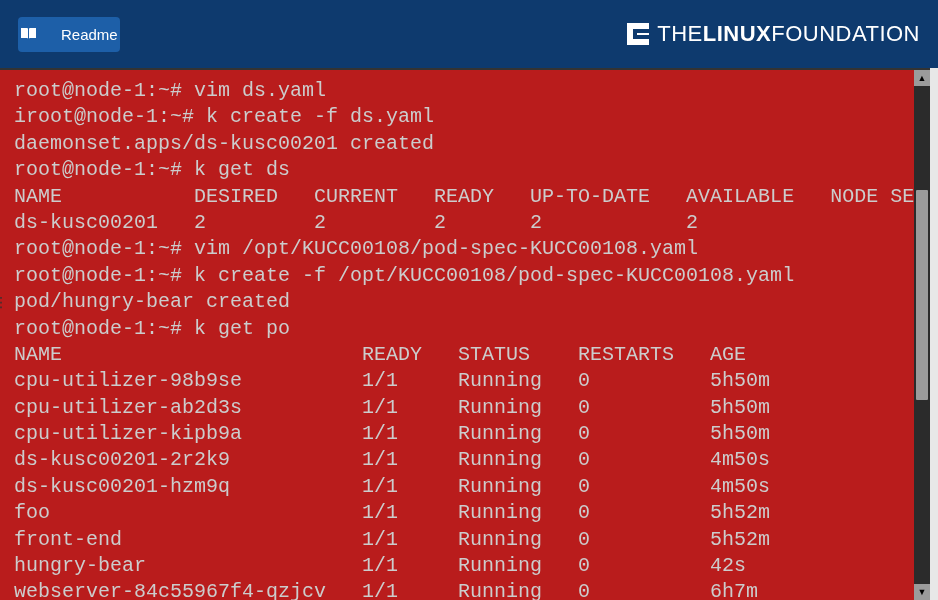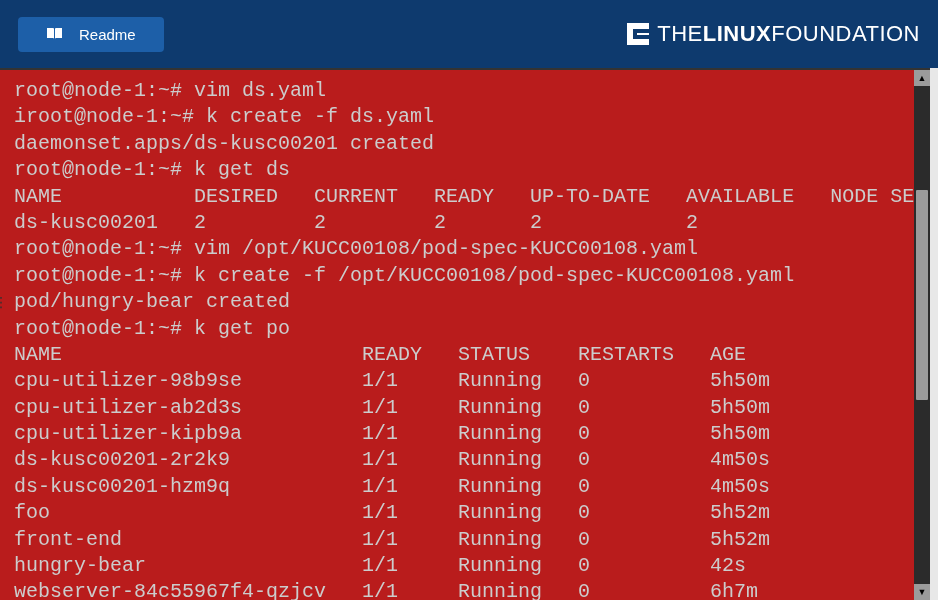--- a/index.html
+++ b/index.html
@@ -15,26 +15,26 @@
       height: 68px;
       display: flex;
       align-items: center;
       padding: 0 18px;
       justify-content: space-between;
     }
     .tabs { display: flex; gap: 10px; }
     .tab {
       background: #1d5fa8;
       color: #fff;
-      padding: 9px 28px;
+      padding: 9px 2px;
       border-radius: 4px;
       font-size: 15px;
       display: flex;
       align-items: center;
-      gap: 16px;
+      gap: 24px;
       cursor: pointer;
     }
     .tab.readme { background: #1d5fa8; }
     .tab-icon { display: inline-flex; }
     .brand {
       color: #fff;
       font-size: 22px;
       letter-spacing: 0.5px;
       display: flex;
       align-items: center;

